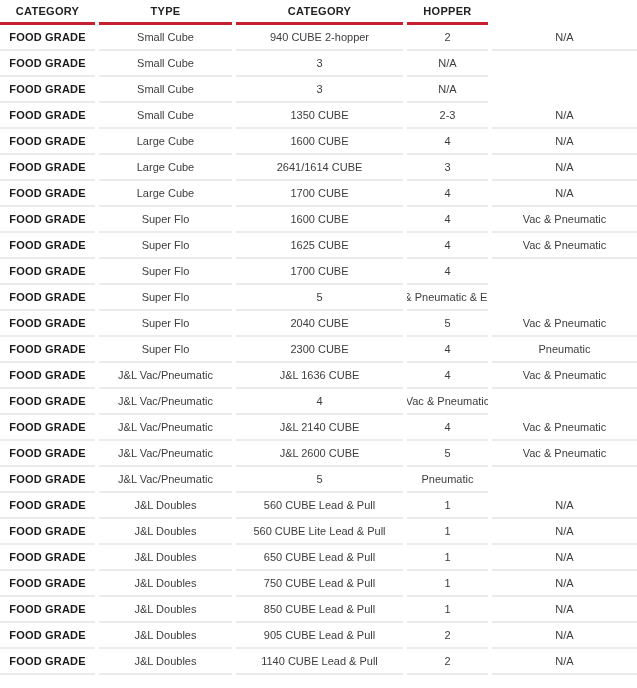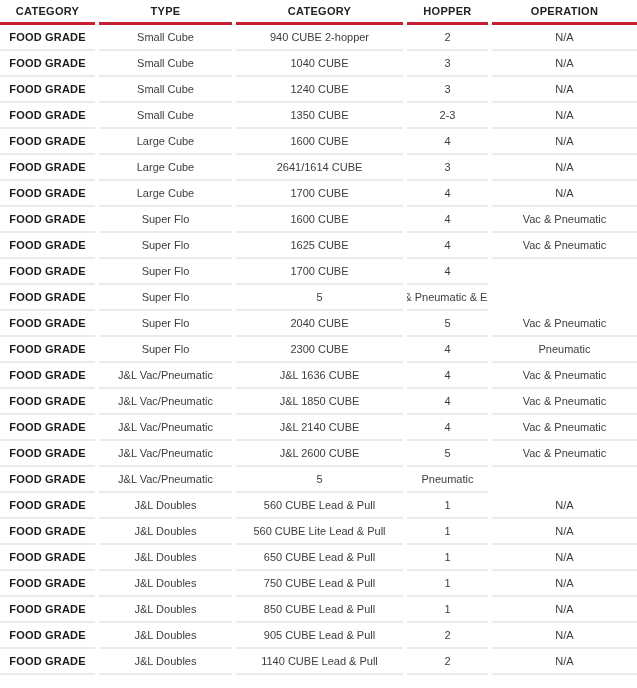--- a/index.html
+++ b/index.html
@@ -59,43 +59,40 @@
 </style>
 </head>
 <body>
 
 <div class="spec-table">
   <div class="thead">
     <div class="th">CATEGORY</div>
     <div class="th">TYPE</div>
     <div class="th">CATEGORY</div>
     <div class="th">HOPPER</div>
-    <div class="th">OPERATION</div>
   </div>
   <div class="tbody" id="tbody">
   <div class="tr">
     <div class="td col-category">FOOD GRADE</div>
     <div class="td col-type">Small Cube</div>
     <div class="td col-capacity">940 CUBE 2-hopper</div>
     <div class="td col-hopper">2</div>
     <div class="td col-operation">N/A</div>
   </div>
 
   <div class="tr">
     <div class="td col-category">FOOD GRADE</div>
     <div class="td col-type">Small Cube</div>
-    <div class="td col-capacity">1040 CUBE</div>
     <div class="td col-hopper">3</div>
     <div class="td col-operation">N/A</div>
   </div>
 
   <div class="tr">
     <div class="td col-category">FOOD GRADE</div>
     <div class="td col-type">Small Cube</div>
-    <div class="td col-capacity">1240 CUBE</div>
     <div class="td col-hopper">3</div>
     <div class="td col-operation">N/A</div>
   </div>
 
   <div class="tr">
     <div class="td col-category">FOOD GRADE</div>
     <div class="td col-type">Small Cube</div>
     <div class="td col-capacity">1350 CUBE</div>
     <div class="td col-hopper">2-3</div>
     <div class="td col-operation">N/A</div>
@@ -175,21 +172,20 @@
     <div class="td col-category">FOOD GRADE</div>
     <div class="td col-type">J&amp;L Vac/Pneumatic</div>
     <div class="td col-capacity">J&amp;L 1636 CUBE</div>
     <div class="td col-hopper">4</div>
     <div class="td col-operation">Vac &amp; Pneumatic</div>
   </div>
 
   <div class="tr">
     <div class="td col-category">FOOD GRADE</div>
     <div class="td col-type">J&amp;L Vac/Pneumatic</div>
-    <div class="td col-capacity">J&amp;L 1850 CUBE</div>
     <div class="td col-hopper">4</div>
     <div class="td col-operation">Vac &amp; Pneumatic</div>
   </div>
 
   <div class="tr">
     <div class="td col-category">FOOD GRADE</div>
     <div class="td col-type">J&amp;L Vac/Pneumatic</div>
     <div class="td col-capacity">J&amp;L 2140 CUBE</div>
     <div class="td col-hopper">4</div>
     <div class="td col-operation">Vac &amp; Pneumatic</div>

